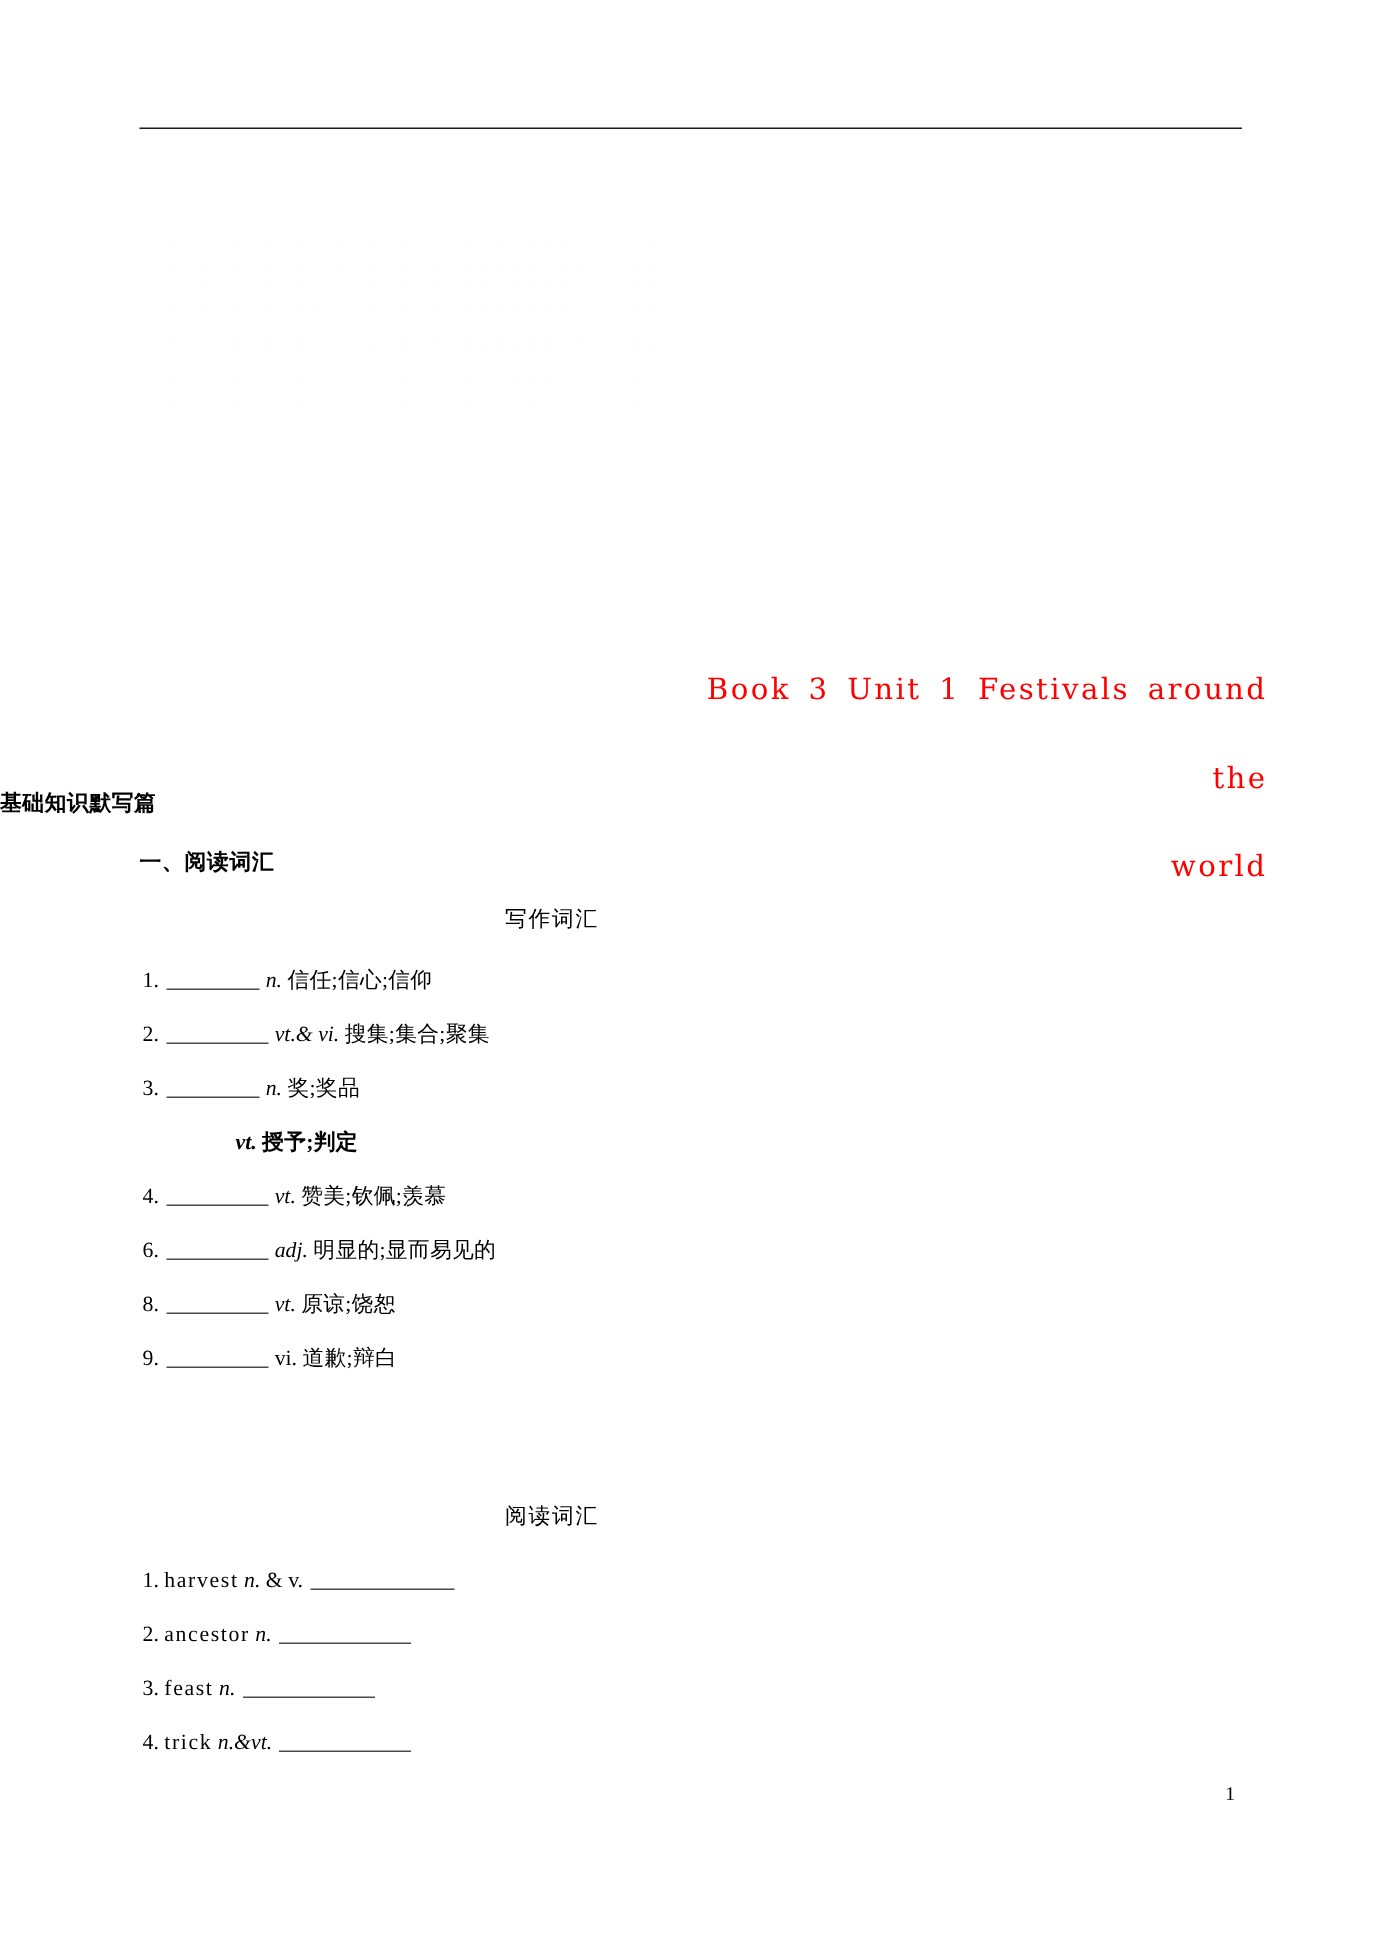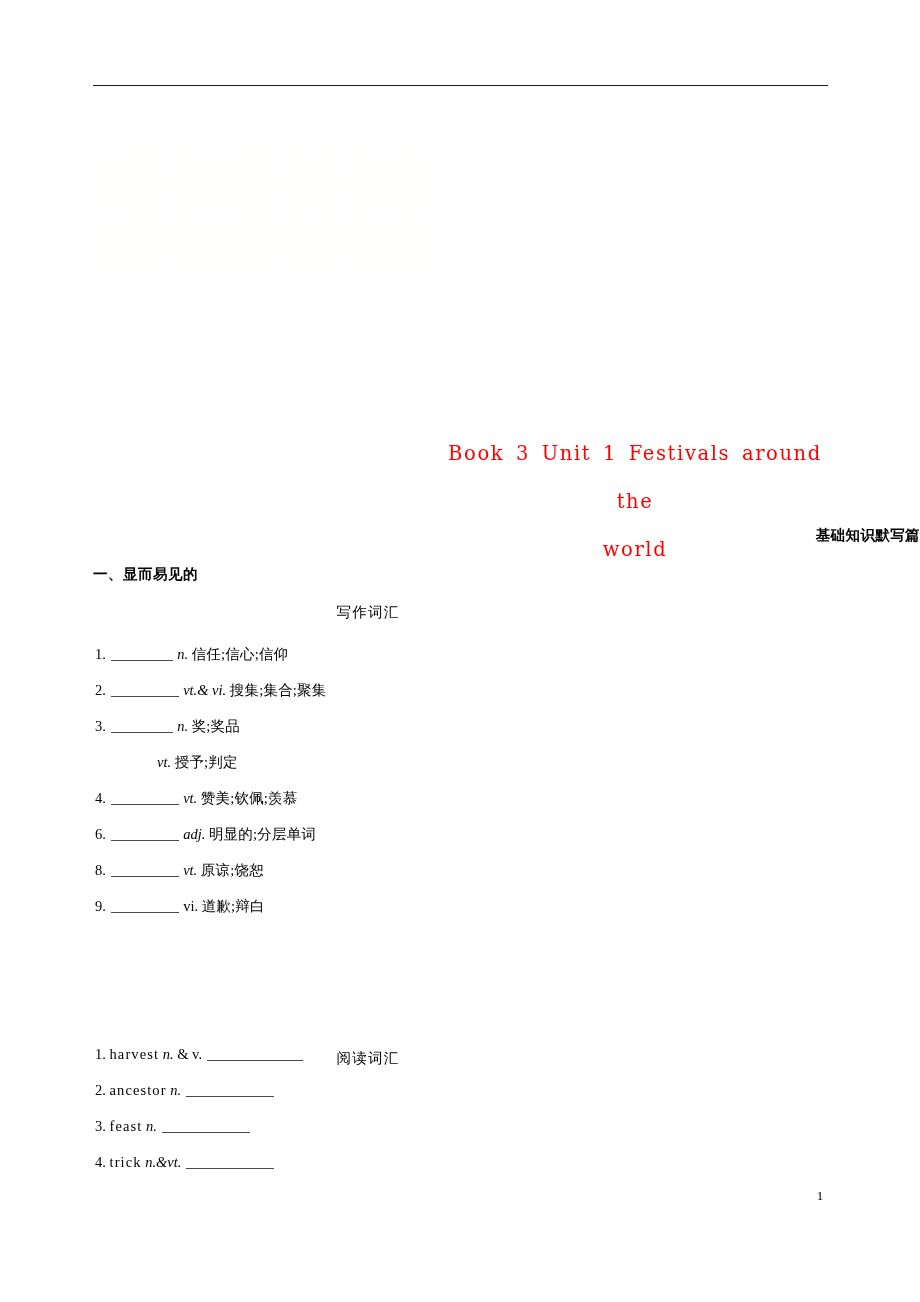--- a/index.html
+++ b/index.html
@@ -51,36 +51,36 @@
 
   
   .doc-title {
     position: absolute;
     left: 425px;
     top: 430px;
     width: 420px;
     color: #ff0000;
     font-family: "DejaVu Serif", "Liberation Serif", serif;
     font-size: 19.5px;
-    line-height: 48px;
+    line-height: 59px;
     letter-spacing: 1.6px;
-    text-align: center;
+    text-align: right;
     word-spacing: 4px;
   }
   .doc-title .line2 {
     display: block;
   }
 
   
   .doc-subtitle {
     position: absolute;
     left: 0;
     top: 526px;
     width: 920px;
-    text-align: right;
+    text-align: left;
     font-family: "Liberation Sans", "DejaVu Sans", sans-serif;
     font-weight: bold;
     font-size: 14.5px;
     letter-spacing: 0.4px;
   }
 
   
   .section-heading {
     position: absolute;
     left: 93px;
@@ -95,21 +95,21 @@
   .group-heading {
     position: absolute;
     left: 0;
     width: 736px;
     text-align: center;
     font-family: "Liberation Serif", "DejaVu Serif", serif;
     font-size: 14.5px;
     letter-spacing: 1.2px;
   }
   .group-heading.writing { top: 603px; }
-  .group-heading.reading { top: 1001px; margin-top: 48px; }
+  .group-heading.reading { top: 1001px; }
 
   
   .vocab-list {
     position: absolute;
     left: 95px;
     width: 700px;
   }
   .vocab-list.writing { top: 636px; }
   .vocab-list.reading { top: 1036px; }
 
@@ -152,20 +152,21 @@
     text-align: center;
   }
   .word-mono {
     font-family: Liberation Serif, serif;
     letter-spacing: 1.1px;
   }
 
   
   .vocab-row.continuation {
     padding-left: 62px;
+    font-weight: bold;
   }
 
   
   .page-number {
     position: absolute;
     left: 800px;
     top: 1188px;
     width: 40px;
     text-align: center;
     font-family: "Liberation Serif", "DejaVu Serif", serif;
@@ -181,21 +182,21 @@
 
   <div class="watermark"></div>
 
   <div class="doc-title">
     <span>Book 3  Unit 1  Festivals around the</span>
     <span class="line2">world</span>
   </div>
 
   <div class="doc-subtitle">基础知识默写篇</div>
 
-  <div class="section-heading">一、显而易见的</div>
+  <div class="section-heading">一、阅读词汇</div>
 
   <div class="group-heading writing">写作词汇</div>
 
   <div class="vocab-list writing">
 
     <div class="vocab-row">
       <span class="num">1.</span>
       <span class="blank w-short"></span>
       <span class="pos">n.</span>
       <span class="cn">信任;信心;信仰</span>
@@ -225,21 +226,21 @@
       <span class="blank w-mid"></span>
       <span class="pos">vt.</span>
       <span class="cn">赞美;钦佩;羡慕</span>
     </div>
 
 
     <div class="vocab-row">
       <span class="num">6.</span>
       <span class="blank w-mid"></span>
       <span class="pos">adj.</span>
-      <span class="cn">明显的;分层单词</span>
+      <span class="cn">明显的;显而易见的</span>
     </div>
 
 
     <div class="vocab-row">
       <span class="num">8.</span>
       <span class="blank w-mid"></span>
       <span class="pos">vt.</span>
       <span class="cn">原谅;饶恕</span>
     </div>
 

